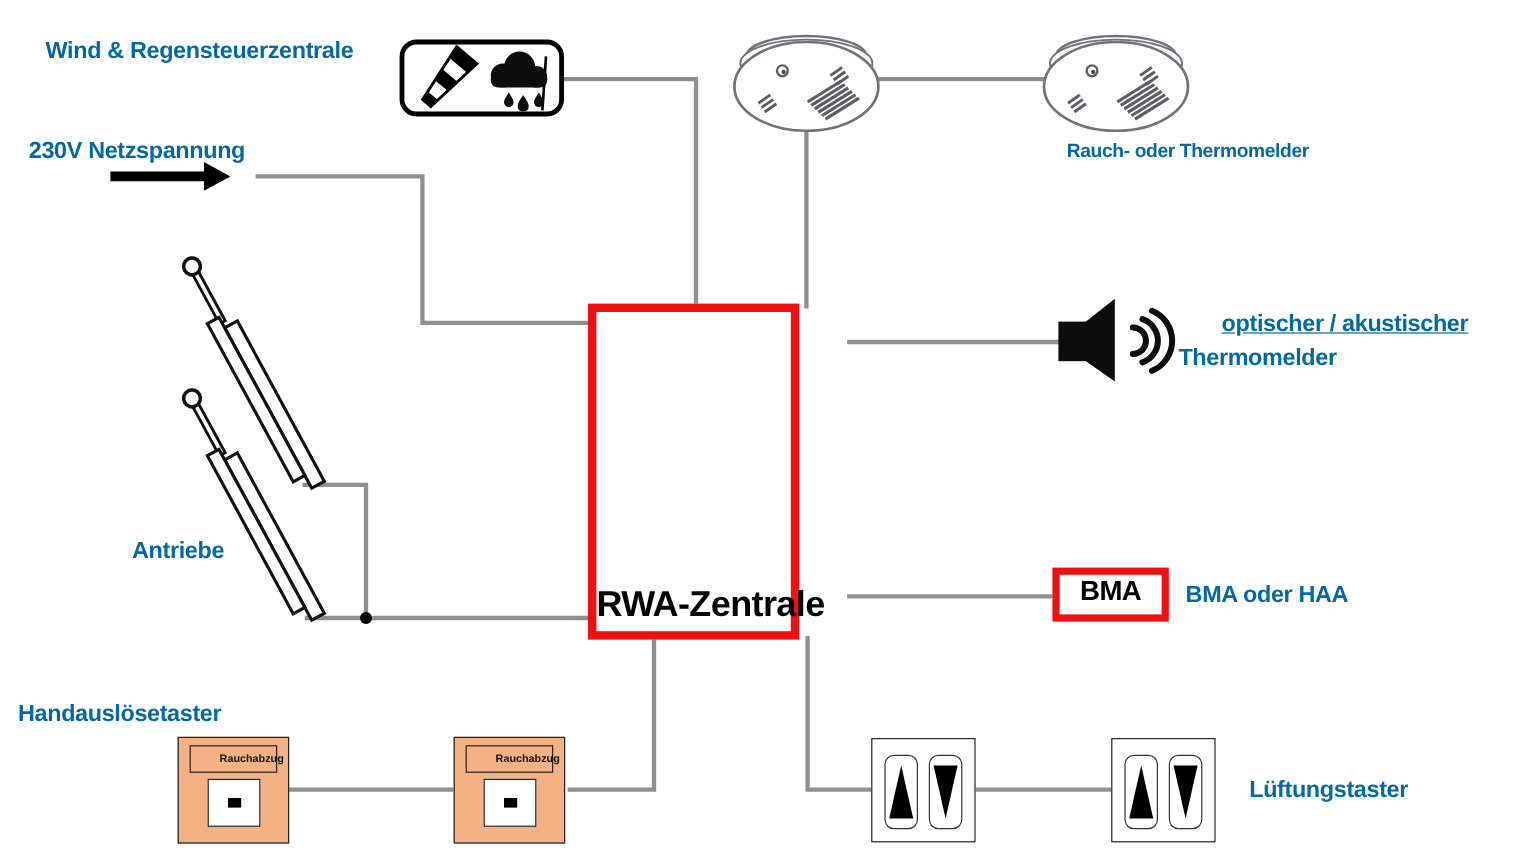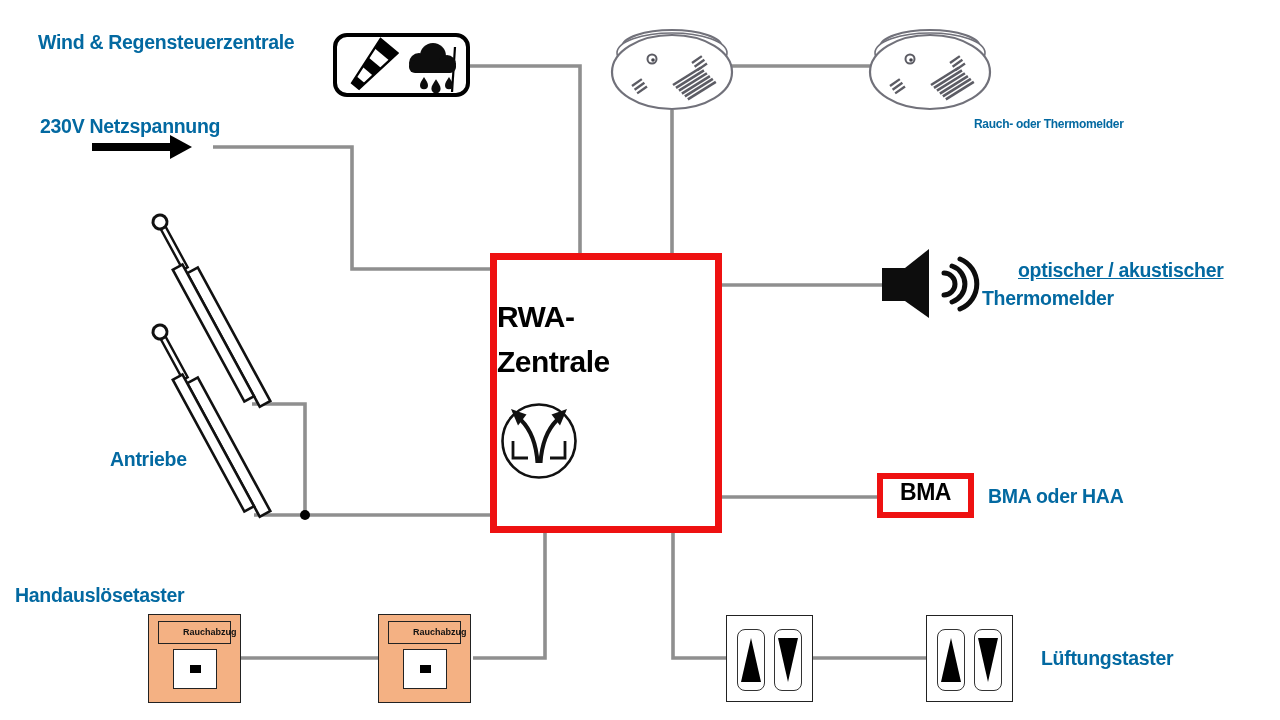--- a/index.html
+++ b/index.html
@@ -14,23 +14,23 @@
   }
   
   .gline{stroke:var(--connector-gray,#8f8f8f);stroke-width:3.6;fill:none;}
   
   .wind-box{
     position:absolute;left:333px;top:33px;width:137px;height:64px;
     background:#fff;border:4px solid #000;border-radius:14px;box-sizing:border-box;
   }
   
   .rwa-box{
-    position:absolute;left:490px;top:253px;width:232px;height:280px;
+    position:absolute;left:490px;top:253px;width:176px;height:280px;
     background:#fff;border:7px solid var(--highlight-red,#ee1111);box-sizing:border-box;
-    display:flex;flex-direction:column;align-items:flex-start;padding-top:34px;
+    display:flex;align-items:flex-end;padding-top:34px;
   }
   .rwa-box .line{font-weight:bold;font-size:30px;line-height:45px;letter-spacing:-0.5px;}
   .rwa-icon{margin-top:14px;}
   
   .bma-box{
     position:absolute;left:877px;top:473px;width:97px;height:45px;
     background:#fff;border:6px solid var(--highlight-red,#ee1111);box-sizing:border-box;
     display:flex;align-items:flex-start;justify-content:center;
     font-weight:bold;font-size:23px;letter-spacing:-0.5px;
   }
@@ -144,22 +144,22 @@
     <g>
       <rect x="882" y="268" width="24" height="33" fill="#0d0d0d"></rect>
       <polygon points="905,268 929,249 929,318 905,301" fill="#0d0d0d"></polygon>
       <path d="M944 273 A11 11 0 0 1 944 295" stroke="#0d0d0d" stroke-width="5" fill="none" stroke-linecap="round"></path>
       <path d="M952 266 A19 19 0 0 1 952 302" stroke="#0d0d0d" stroke-width="5" fill="none" stroke-linecap="round"></path>
       <path d="M960 259 A27 27 0 0 1 960 309" stroke="#0d0d0d" stroke-width="5" fill="none" stroke-linecap="round"></path>
     </g>
   </svg>
 
   <div class="lbl" style="left:38px;top:31px;">Wind &amp; Regensteuerzentrale</div>
-  <div class="lbl" style="left:40px;top:115px;">230V Netzspannung</div>
-  <div class="lbl" style="left:974px;top:117px;font-size:12px;">Rauch- oder Thermomelder</div>
+  <div class="lbl" style="left:24px;top:115px;">230V Netzspannung</div>
+  <div class="lbl" style="left:889px;top:117px;font-size:16px;">Rauch- oder Thermomelder</div>
   <div class="lbl" style="left:1018px;top:259px;text-decoration:underline;">optischer / akustischer</div>
   <div class="lbl" style="left:982px;top:287px;">Thermomelder</div>
   <div class="lbl" style="left:988px;top:485px;">BMA oder HAA</div>
   <div class="lbl" style="left:110px;top:448px;">Antriebe</div>
   <div class="lbl" style="left:15px;top:584px;">Handauslösetaster</div>
   <div class="lbl" style="left:1030px;top:647px;margin-left:11px;">Lüftungstaster</div>
 
   <div class="wind-box">
     <svg width="129" height="56" viewBox="4 4 129 56">
       <g>

